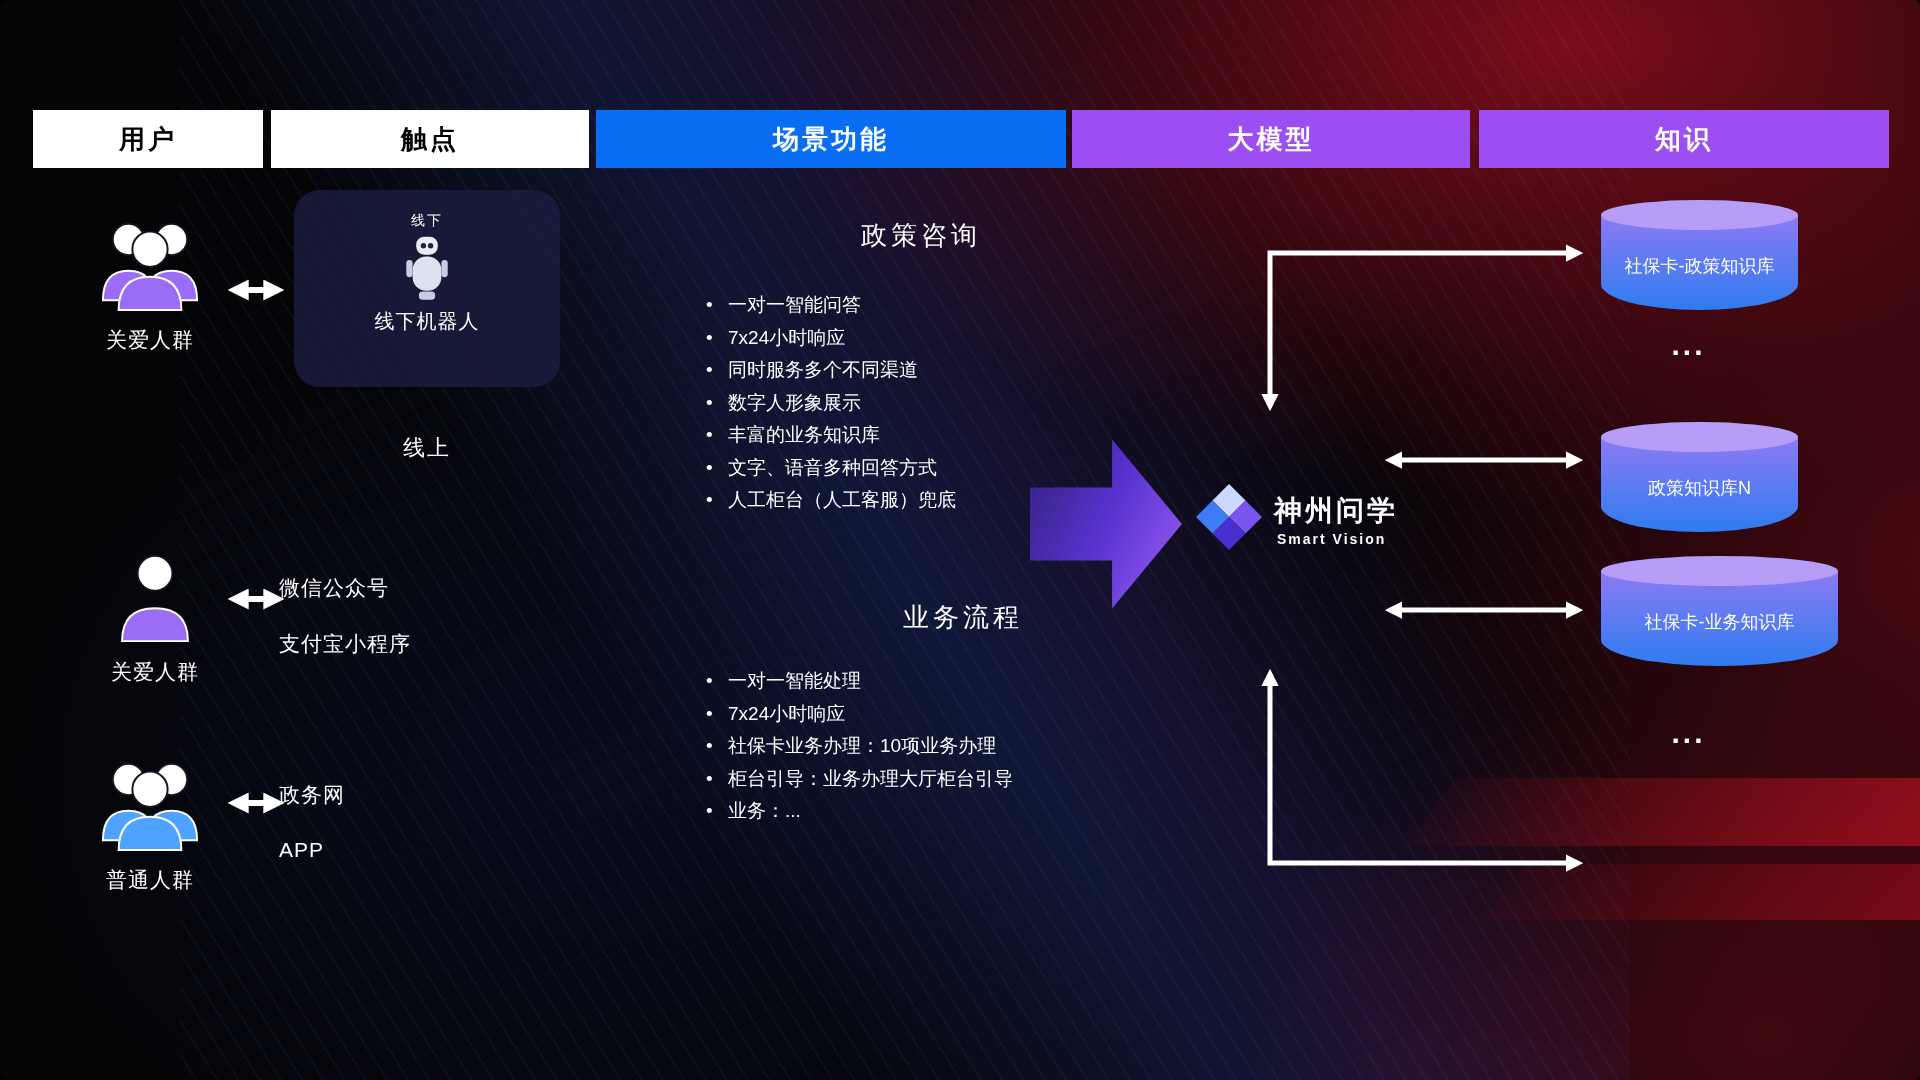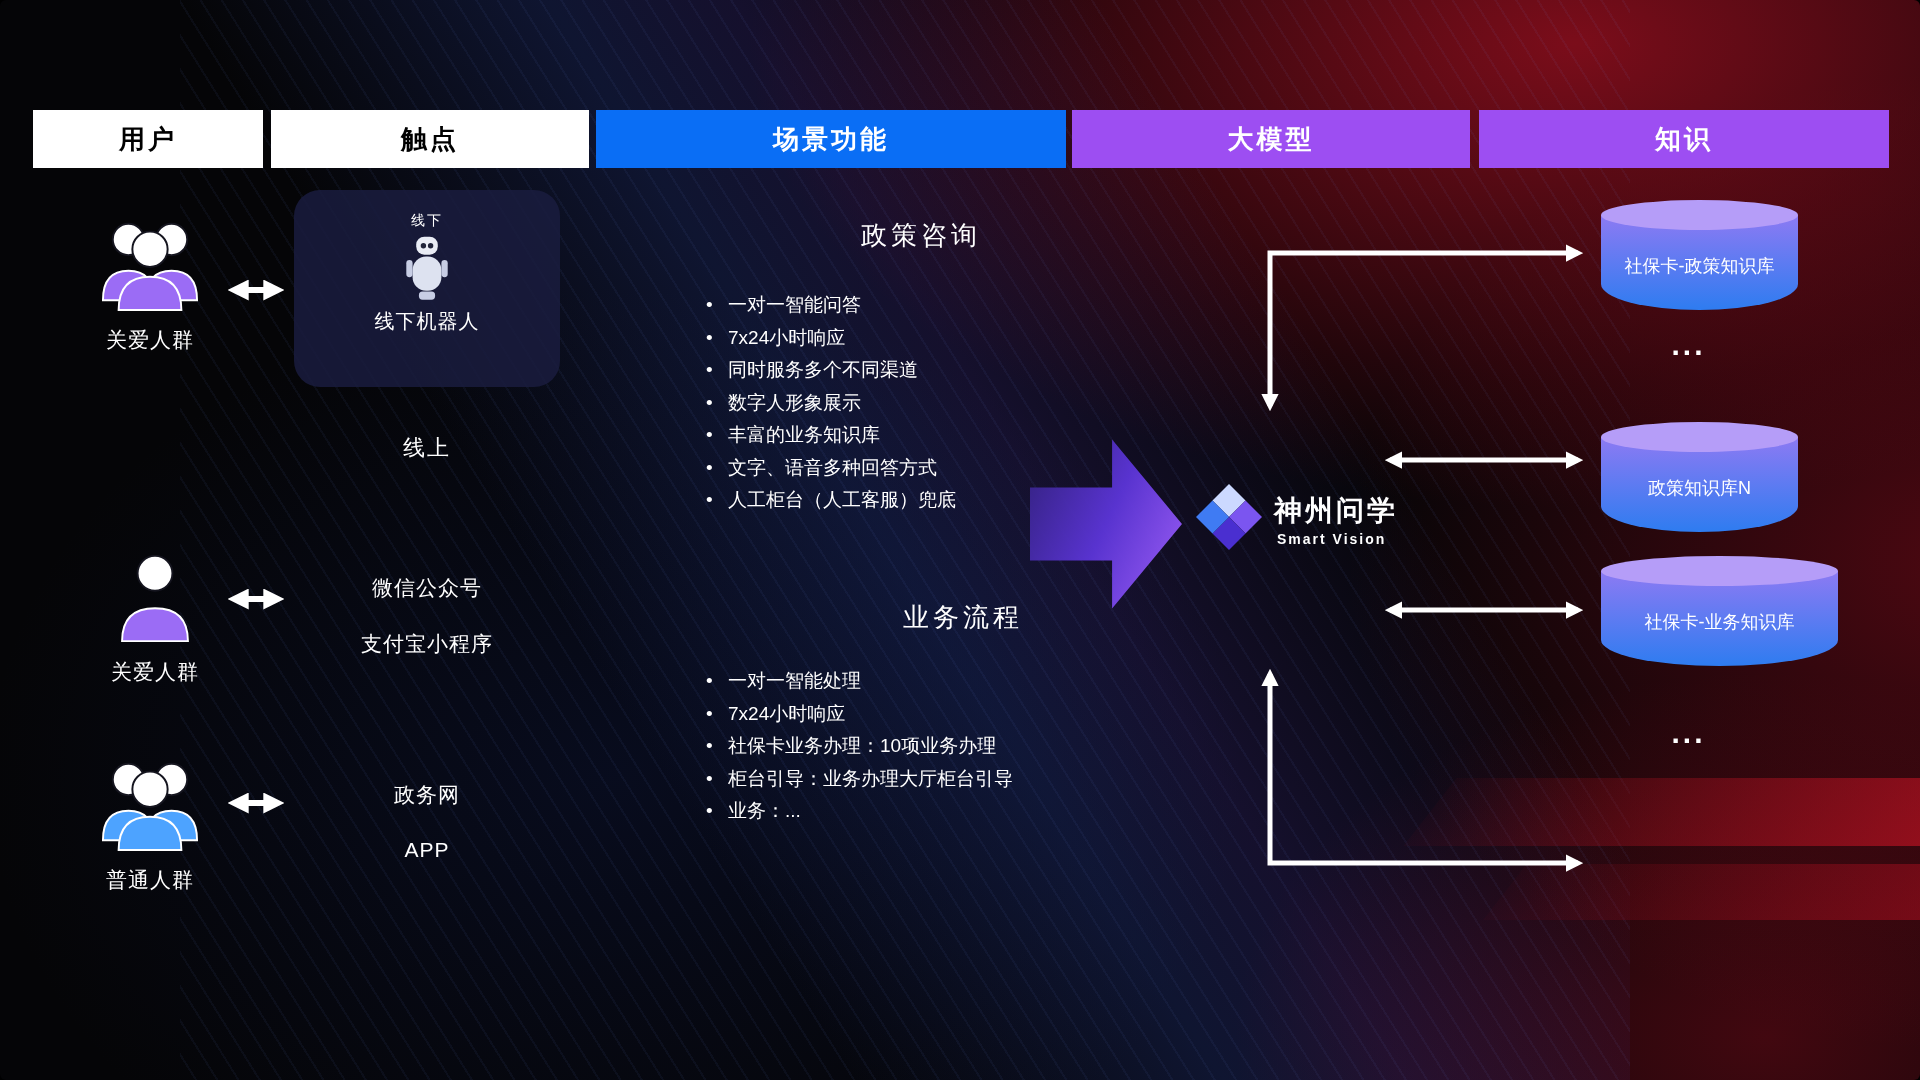--- a/index.html
+++ b/index.html
@@ -47,21 +47,21 @@
   .head { fill:#ffffff; stroke:#15151f; stroke-width:2; }
 
   
   .offline-box { position:absolute; left:294px; top:190px; width:266px; height:197px;
                  background:rgba(26,28,62,0.85); border-radius:26px; text-align:center; color:#fff; }
   .tp-title { padding-top:22px; font-size:14px; letter-spacing:2px; }
   .robot-wrap { height:72px; margin-top:4px; }
   .tp-sub { font-size:20px; margin-top:2px; letter-spacing:1px; }
   .online-label { position:absolute; left:294px; width:266px; top:433px; text-align:center;
                   color:#fff; font-size:22px; letter-spacing:2px; }
-  .channel { position:absolute; left:279px; width:296px; text-align:center; color:#fff; font-size:21px; letter-spacing:1px; }
+  .channel { position:absolute; left:279px; width:296px; text-align:left; color:#fff; font-size:21px; letter-spacing:1px; }
   .c0 { top:574px; } .c1 { top:630px; } .c2 { top:781px; } .c3 { top:838px; }
 
   
   .sc-title { position:absolute; color:#fff; font-size:26px; letter-spacing:4px; width:300px; text-align:right; }
   .t1 { left:681px; top:218px; }
   .t2 { left:723px; top:600px; }
   .sc-list { position:absolute; left:704px; margin:0; padding:0; list-style:none; color:#fff; font-size:19px; }
   .sc-list li { line-height:32.5px; padding-left:24px; position:relative; white-space:nowrap; }
   .sc-list li::before { content:"•"; position:absolute; left:2px; }
   .l1 { top:289px; }

